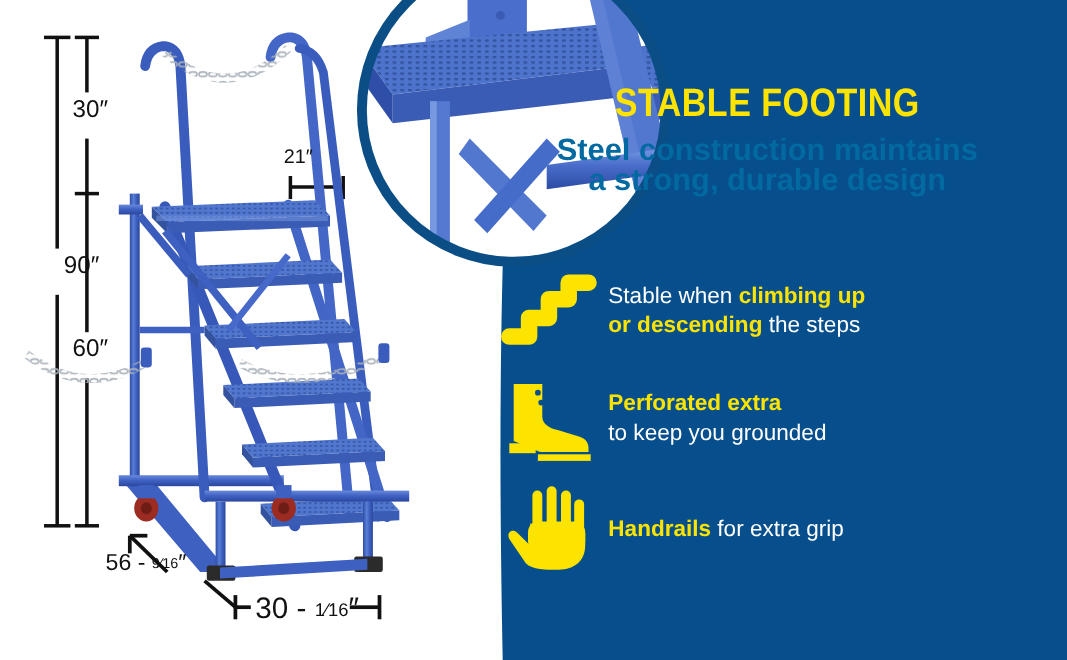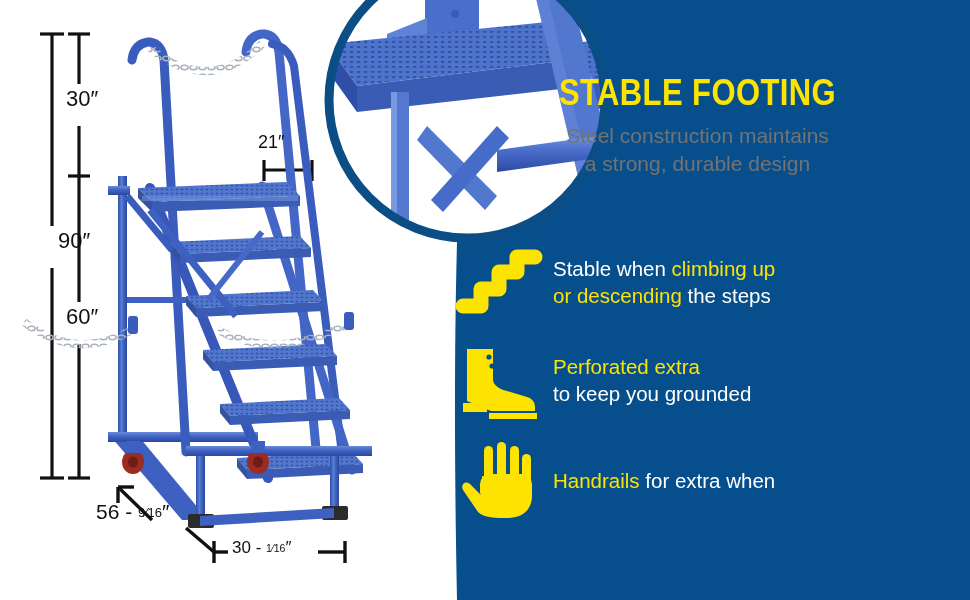--- a/index.html
+++ b/index.html
@@ -12,43 +12,43 @@
   #info-panel svg{display:block;}
 
   .panel-html{position:absolute;left:425px;top:0;width:545px;height:600px;
               pointer-events:none;}
   .panel-html > *{pointer-events:auto;}
 
   #headline{position:absolute;left:0;top:72px;width:545px;text-align:center;
             color:#FCE300;font-size:36px;font-weight:bold;letter-spacing:.5px;
             transform:scaleX(.86);transform-origin:50% 50%;}
   #subhead{position:absolute;left:0;top:122px;width:545px;text-align:center;
-           color:#737373;font-size:21px;line-height:28px;font-weight:400;}
+           color:#0369a1;font-size:28px;line-height:28px;font-weight:700;}
 
   .feature{position:absolute;left:20px;width:515px;height:96px;display:flex;
            align-items:center;}
   #feature-0{top:234px;}
   #feature-1{top:332px;}
   #feature-2{top:432px;}
   .feat-icon{width:108px;flex:0 0 108px;display:flex;align-items:center;
              justify-content:center;}
   .feat-text{color:#ffffff;font-size:20.5px;line-height:27px;font-weight:400;}
-  .feat-text b{color:#FCE300;font-weight:normal;}
+  .feat-text b{color:#FCE300;font-weight:bold;}
 
   
   #diagram{position:absolute;left:0;top:0;width:430px;height:600px;}
   .dim-label{position:absolute;color:#111;font-size:22px;font-weight:400;
              font-family:"Liberation Sans",sans-serif;white-space:nowrap;}
   .frac{display:inline-block;font-size:.62em;line-height:1;vertical-align:.12em;}
   #lbl-90{left:34px;top:228px;margin-left:24px;}
   #lbl-30{left:66px;top:86px;}
   #lbl-60{left:66px;top:304px;}
   #lbl-21{left:258px;top:132px;font-size:18px;}
   #lbl-56{left:96px;top:500px;font-size:21px;}
-  #lbl-30b{left:232px;top:538px;font-size:17px;}
+  #lbl-30b{left:232px;top:538px;font-size:27px;}
 </style>
 </head>
 <body>
 
 <div id="stage">
 
   <div id="diagram">
     <svg width="430" height="600" viewBox="0 0 430 600">
       <defs>
         <linearGradient id="tubeV" x1="0" y1="0" x2="1" y2="0">
@@ -297,19 +297,19 @@
               <rect x="28" y="6" width="9" height="42" rx="4.5"></rect>
               <rect x="41" y="2" width="9" height="46" rx="4.5"></rect>
               <rect x="54" y="6" width="9" height="42" rx="4.5"></rect>
               <rect x="66" y="14" width="9" height="36" rx="4.5"></rect>
               <path d="M26,36 L26,56 L14,44 C10,40 4,44 7,50 L22,72 C28,78 40,78 52,78 C66,78 76,70 76,56 L76,44 L26,36 Z"></path>
               <rect x="24" y="34" width="52" height="28" rx="10"></rect>
             </g>
           </svg>
         </div>
         <div class="feat-text">
-          <b>Handrails</b><span> for extra when</span>
+          <b>Handrails</b><span> for extra grip</span>
         </div>
       </div>
     </div>
   </div>
 
 </div>
 
 </body></html>

